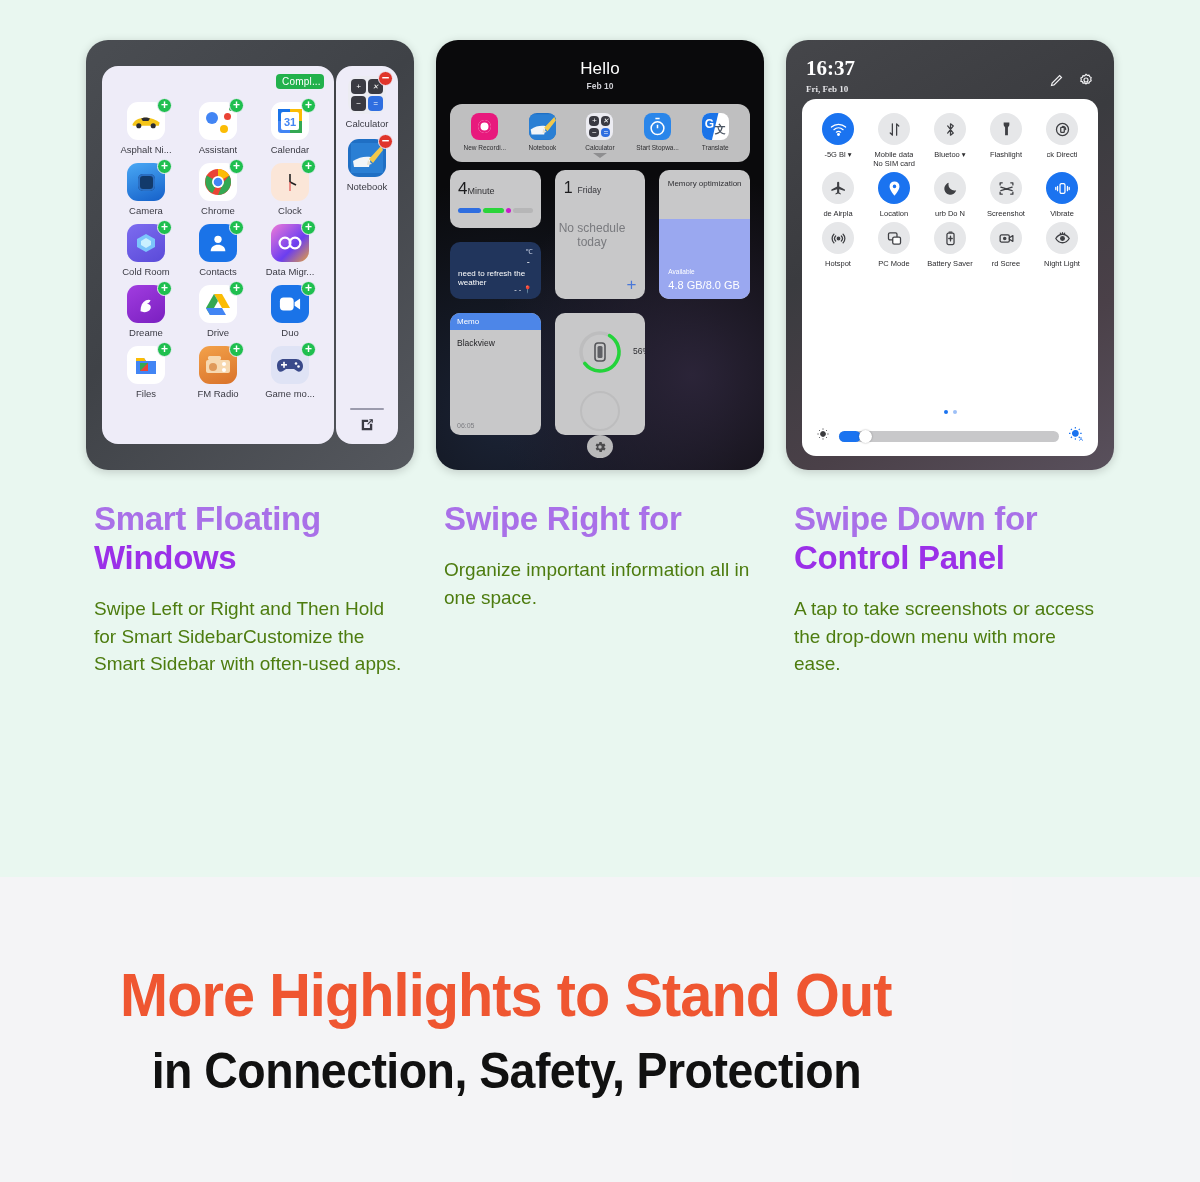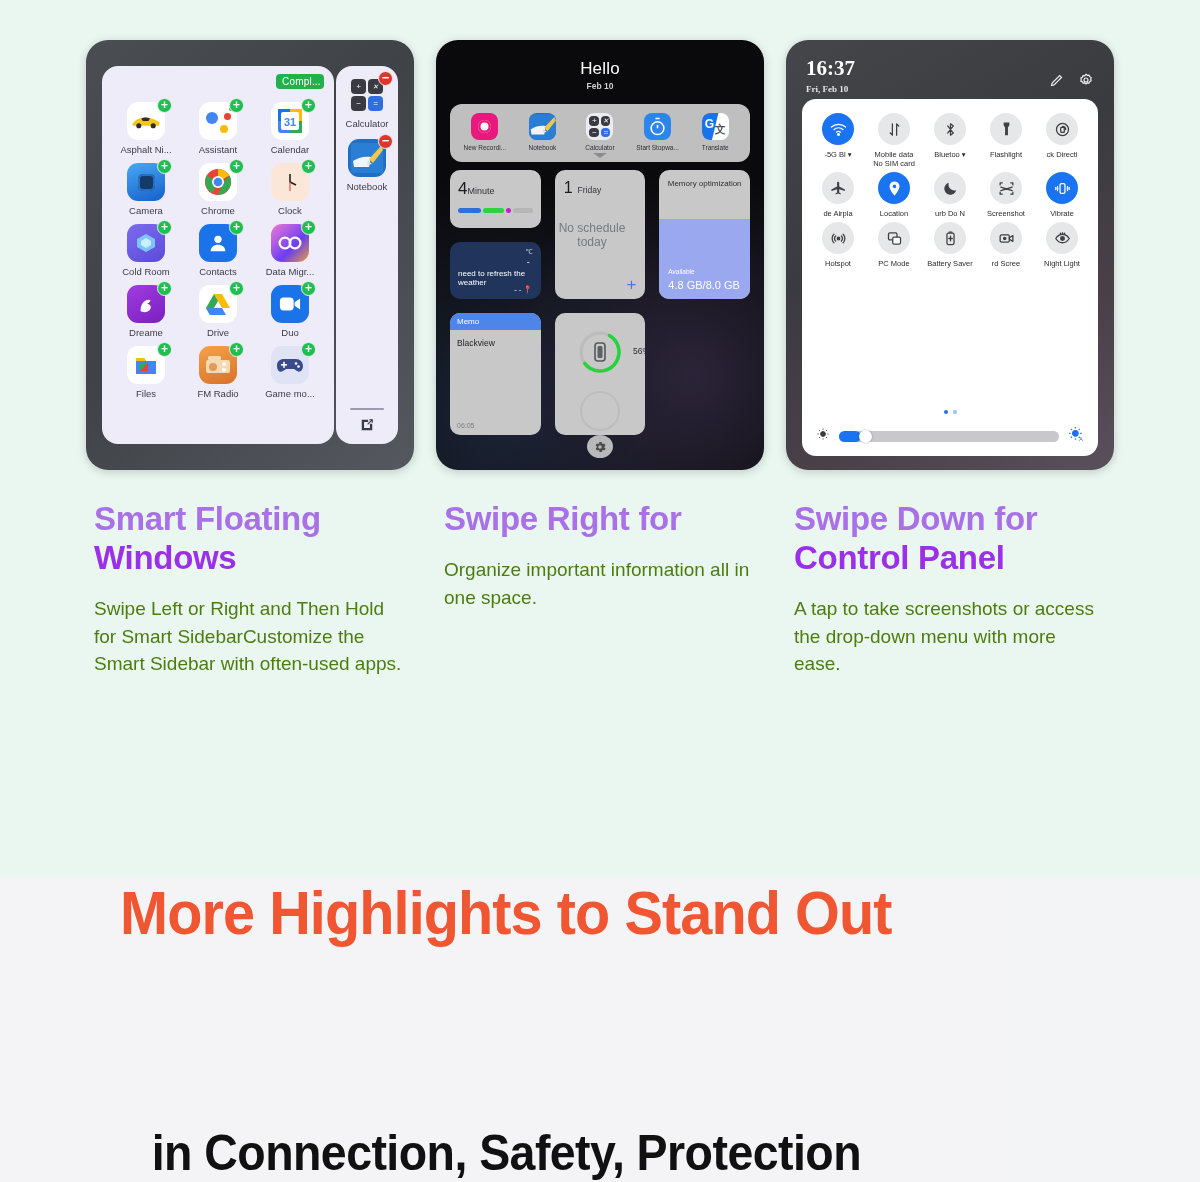--- a/index.html
+++ b/index.html
@@ -293,21 +293,21 @@
   }
 
   
   .bottom-section {
     width: 1012px;
     height: 305px;
     background: #f4f4f6;
     display: flex;
     flex-direction: column;
     align-items: center;
-    justify-content: space-between;
+    justify-content: center;
   }
   .bottom-h1 {
     font-size: 62px;
     font-weight: bold;
     color: #ef5631;
     letter-spacing: -1px;
     transform: scaleX(.93);
   }
   .bottom-h2 {
     margin-top: 12px;

